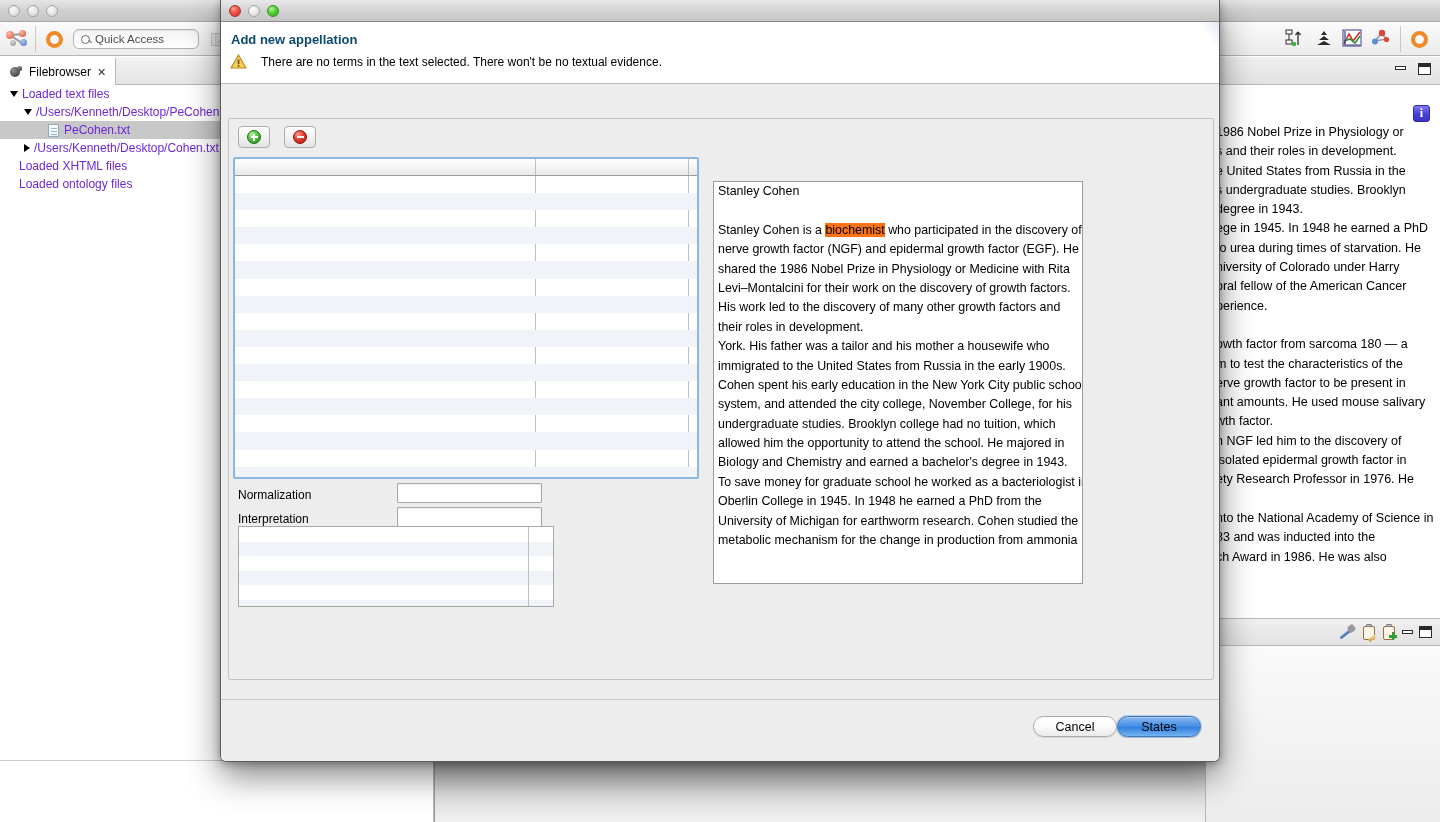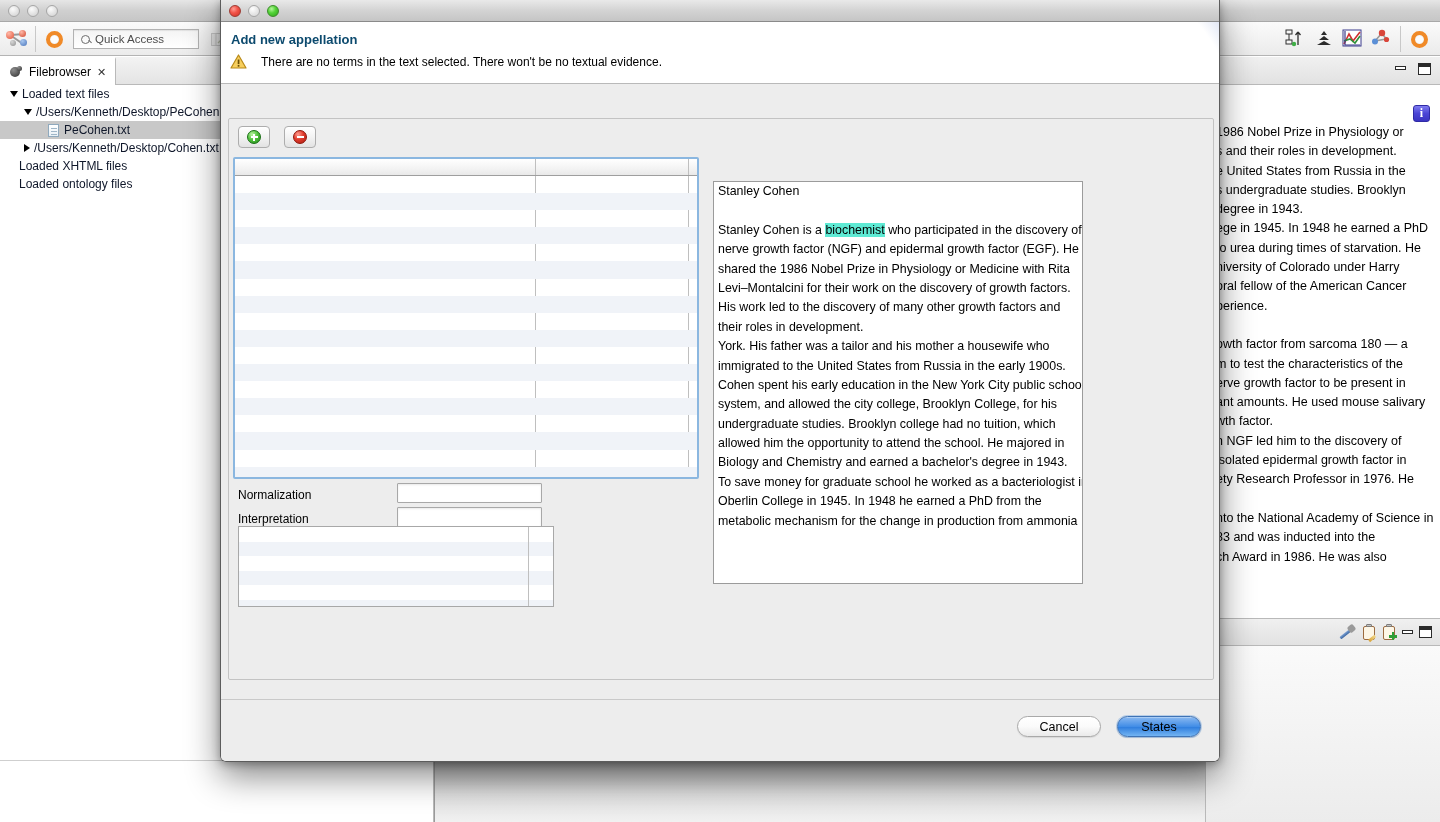--- a/index.html
+++ b/index.html
@@ -67,21 +67,21 @@
   .molecule-icon b.b1 { width: 13px; left: 5px; top: 4px; transform: rotate(-4deg); }
   .molecule-icon b.b2 { width: 10px; left: 7px; top: 6px; transform: rotate(35deg); }
 
   .orange-ring {
     width: 17px; height: 17px; border-radius: 50%;
     border: 4px solid #f08a28;
     background: #fdfdfd;
     box-shadow: inset 0 0 1px rgba(0,0,0,.25);
   }
   .quick-access {
-    width: 126px; height: 20px; border-radius: 0;
+    width: 126px; height: 20px; border-radius: 6px;
     border: 1px solid #b2b2b2;
     background: linear-gradient(to bottom, #f4f4f4, #ffffff);
     display: flex; align-items: center; padding: 0 7px; gap: 5px;
     margin-left: 6px;
     box-shadow: inset 0 1px 1px rgba(0,0,0,.08);
   }
   .qa-text { color: #4d4d4d; font-size: 11.5px; }
   .mag { width: 9px; height: 9px; border: 1.4px solid #6d6d6d; border-radius: 50%; position: relative; flex: none; }
   .mag::after { content:""; position:absolute; width:4px; height:1.4px; background:#6d6d6d; right:-3px; bottom:0px; transform: rotate(42deg); }
 
@@ -117,21 +117,21 @@
   .browser-icon i.b { width: 5px; height: 5px; left: 9px; top: 0px; }
 
   .filebrowser-body {
     position: absolute; left: 0; top: 85px; width: 434px; height: 675px;
     background: #ffffff;
     border-right: 1px solid #b9b9b9;
     overflow: hidden;
   }
   .tree-row {
     height: 18px; display: flex; align-items: center; white-space: nowrap;
-    font-size: 12px; color: #0f172a;
+    font-size: 12px; color: #6d28d9;
   }
   .tree-row.sel { background: #c8c8c8; }
   .tw {
     width: 0; height: 0; flex: none; margin-right: 4px;
   }
   .tw.down { border-left: 4.5px solid transparent; border-right: 4.5px solid transparent; border-top: 6px solid #000; }
   .tw.right { border-top: 4.5px solid transparent; border-bottom: 4.5px solid transparent; border-left: 6px solid #000; }
   .file-glyph {
     width: 11px; height: 13px; flex: none; margin-right: 5px;
     background: linear-gradient(to bottom, #ffffff, #e8f0f6);
@@ -348,30 +348,30 @@
   
   .dlg-textview {
     position: absolute; left: 484px; top: 62px; width: 370px; height: 403px;
     background: #ffffff; border: 1px solid #9b9b9b;
     overflow: hidden;
   }
   .tv-line {
     height: 19.4px; line-height: 19.4px; font-size: 12.4px; color: #000;
     padding-left: 4px; white-space: nowrap;
   }
-  .hl { background: #5eead4; }
+  .hl { background: #f97316; }
 
   
   .dlg-footer {
     position: relative; height: 62px;
     background: #ededed;
     border-top: 1px solid #c9c9c9;
   }
   .footer-btns {
-    position: absolute; right: 18px; top: 16px; display: flex; gap: 16px;
+    position: absolute; right: 18px; top: 16px; display: flex; 
   }
   .btn {
     height: 21px; min-width: 84px; border-radius: 11px;
     font-size: 12.5px;
     display: flex; align-items: center; justify-content: center;
     font-family: "Liberation Sans", sans-serif;
   }
   .btn-cancel {
     border: 1px solid #a9a9a9;
     background: linear-gradient(to bottom, #ffffff 0%, #fbfbfb 48%, #eaeaea 100%);
@@ -648,26 +648,27 @@
         <div class="tv-line">&nbsp;</div>
         <div class="tv-line"><span>Stanley Cohen is a </span><span class="hl">biochemist</span><span> who participated in the discovery of</span></div>
         <div class="tv-line">nerve growth factor (NGF) and epidermal growth factor (EGF).  He</div>
         <div class="tv-line">shared the 1986 Nobel Prize in Physiology or Medicine with Rita</div>
         <div class="tv-line">Levi–Montalcini for their work on the discovery of growth factors.</div>
         <div class="tv-line">His work led to the discovery of many other growth factors and</div>
         <div class="tv-line">their roles in development.</div>
         <div class="tv-line">York.  His father was a tailor and his mother a housewife who</div>
         <div class="tv-line">immigrated to the United States from Russia in the early 1900s.</div>
         <div class="tv-line">Cohen spent his early education in the New York City public school</div>
-        <div class="tv-line">system, and allowed the city college, Brooklyn College, for his</div>
+        <div class="tv-line">system, and attended the city college, November College, for his</div>
         <div class="tv-line">undergraduate studies.  Brooklyn college had no tuition, which</div>
         <div class="tv-line">allowed him the opportunity to attend the school.   He majored in</div>
         <div class="tv-line">Biology and Chemistry and earned a bachelor's degree in 1943.</div>
         <div class="tv-line">To save money for graduate school he worked as a bacteriologist in</div>
         <div class="tv-line">Oberlin College in 1945.  In 1948 he earned a PhD from the</div>
+        <div class="tv-line">University of Michigan for earthworm research.  Cohen studied the</div>
         <div class="tv-line">metabolic mechanism for the change in production from ammonia</div>
       </div>
 
     </div>
   </div>
 
   <div class="dlg-footer">
     <div class="footer-btns">
       <div class="btn btn-cancel">Cancel</div>
       <div class="btn btn-finish">States</div>

